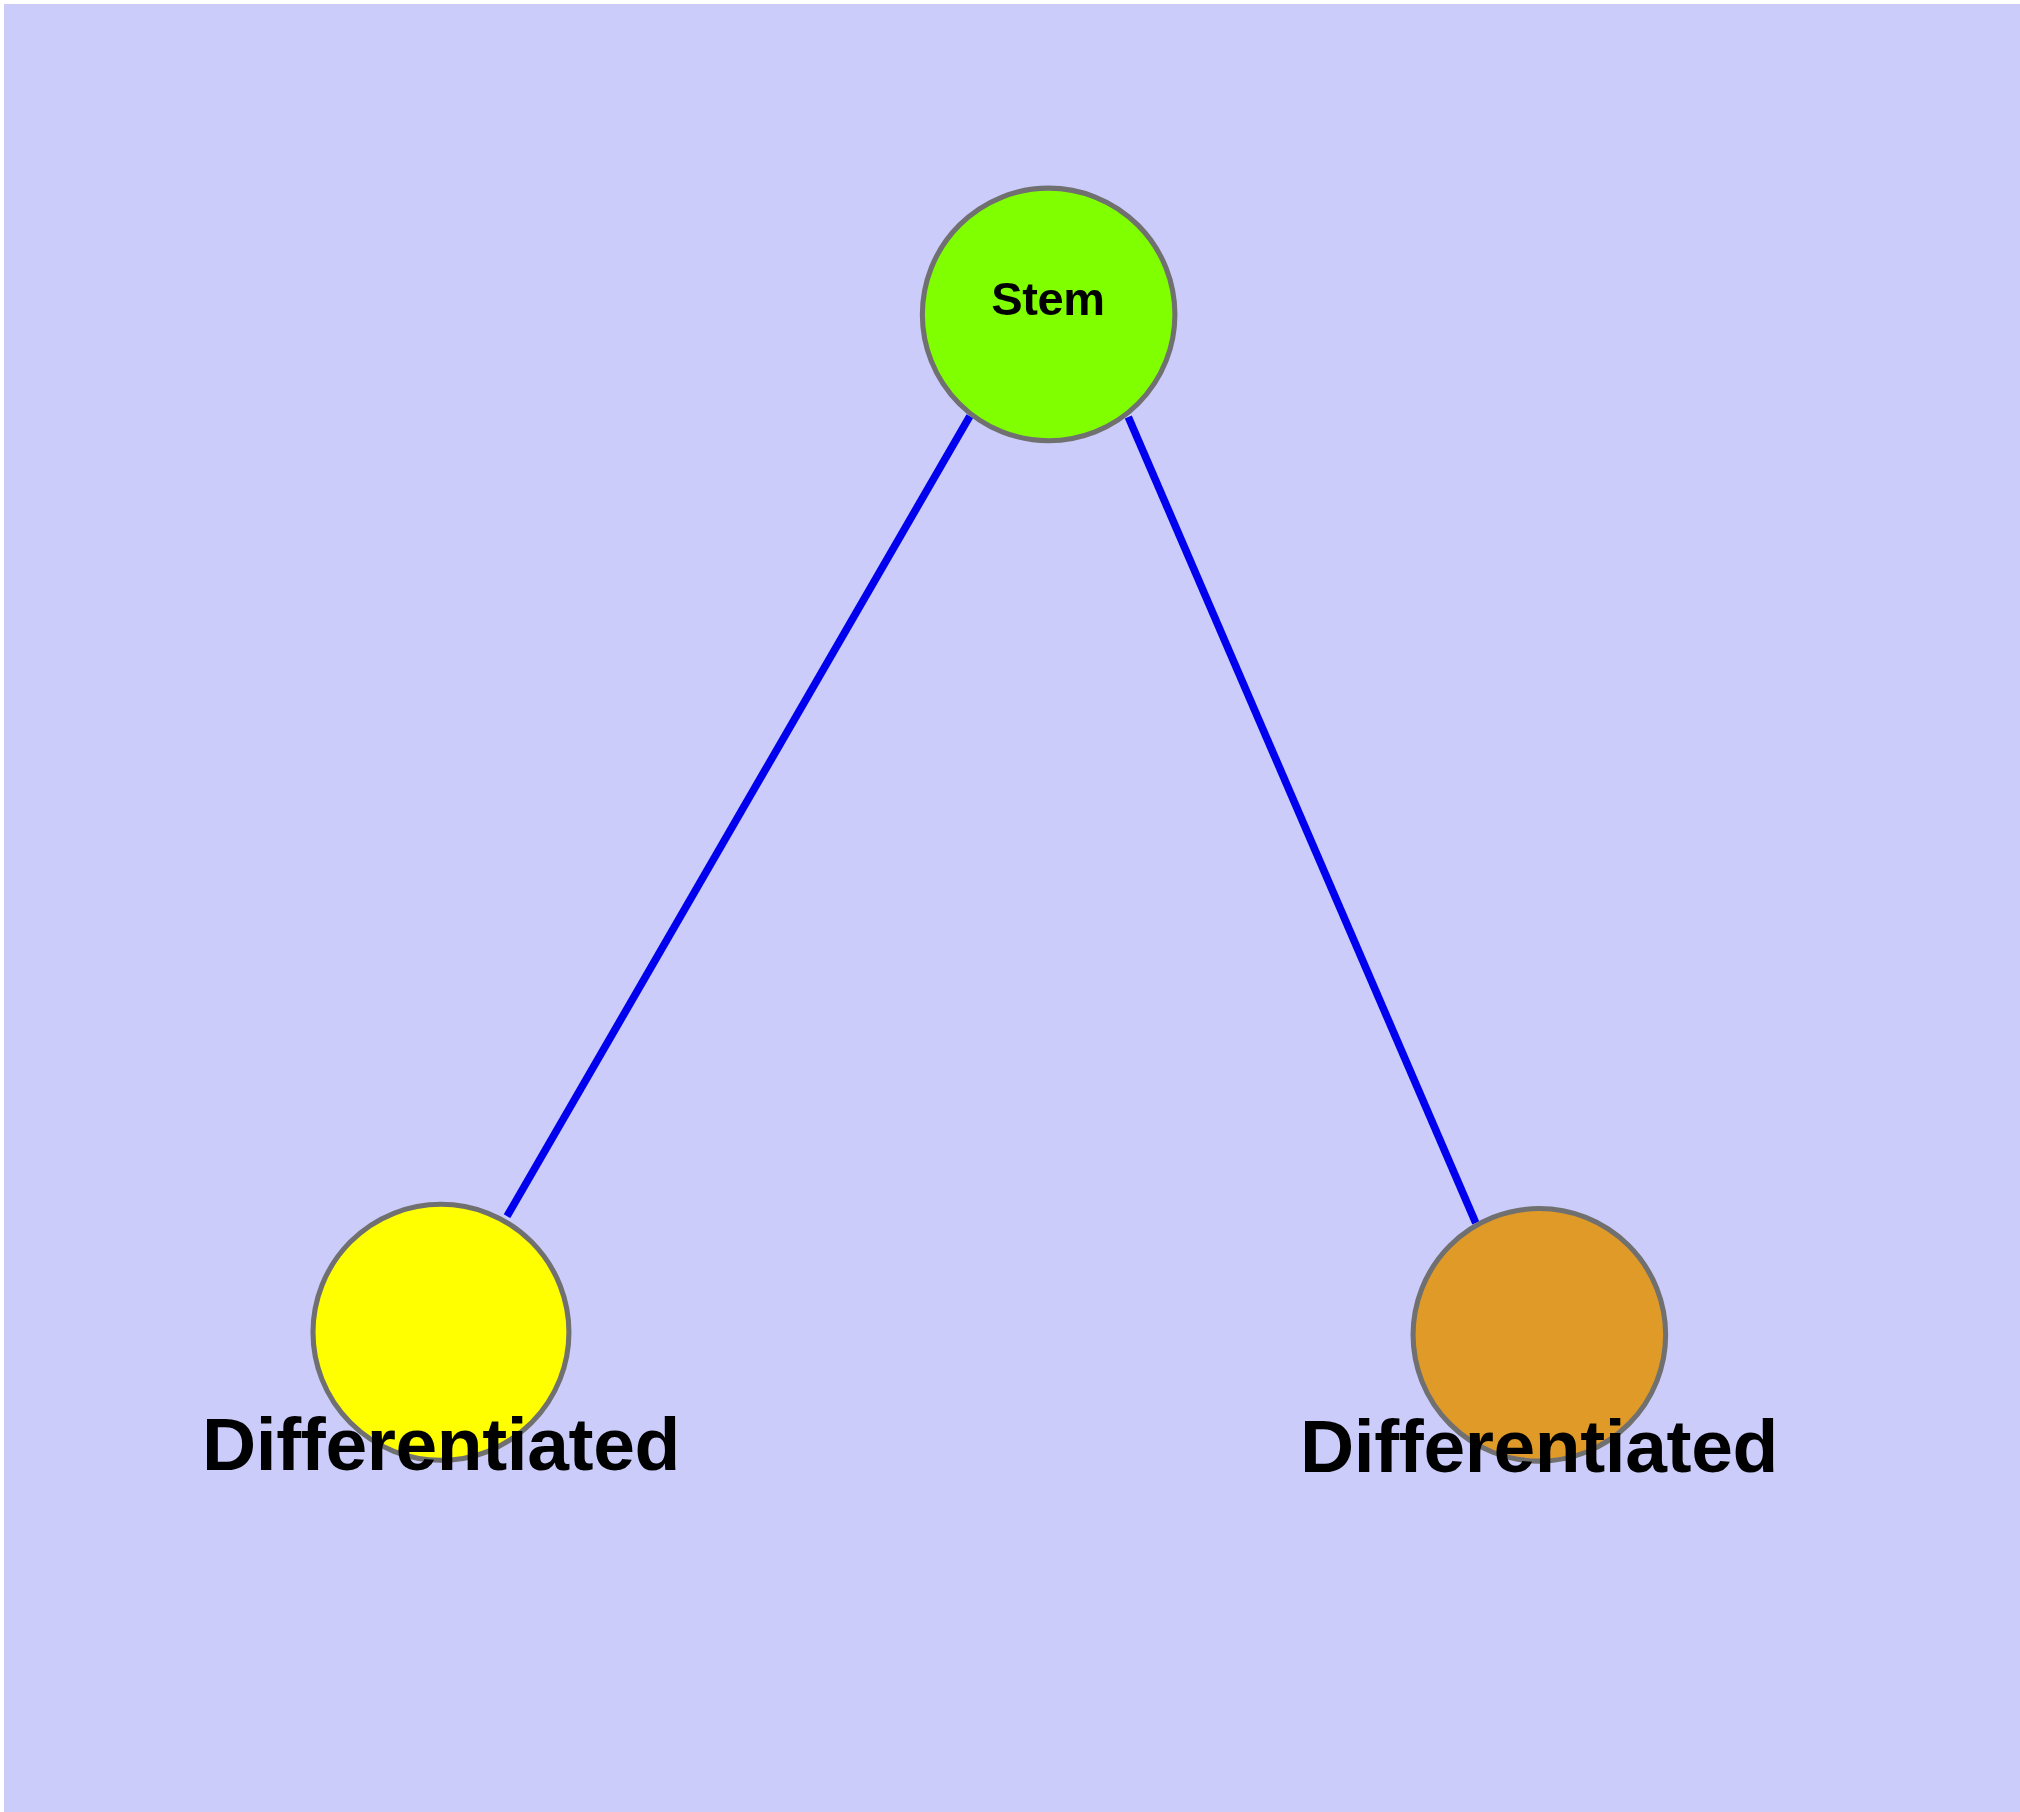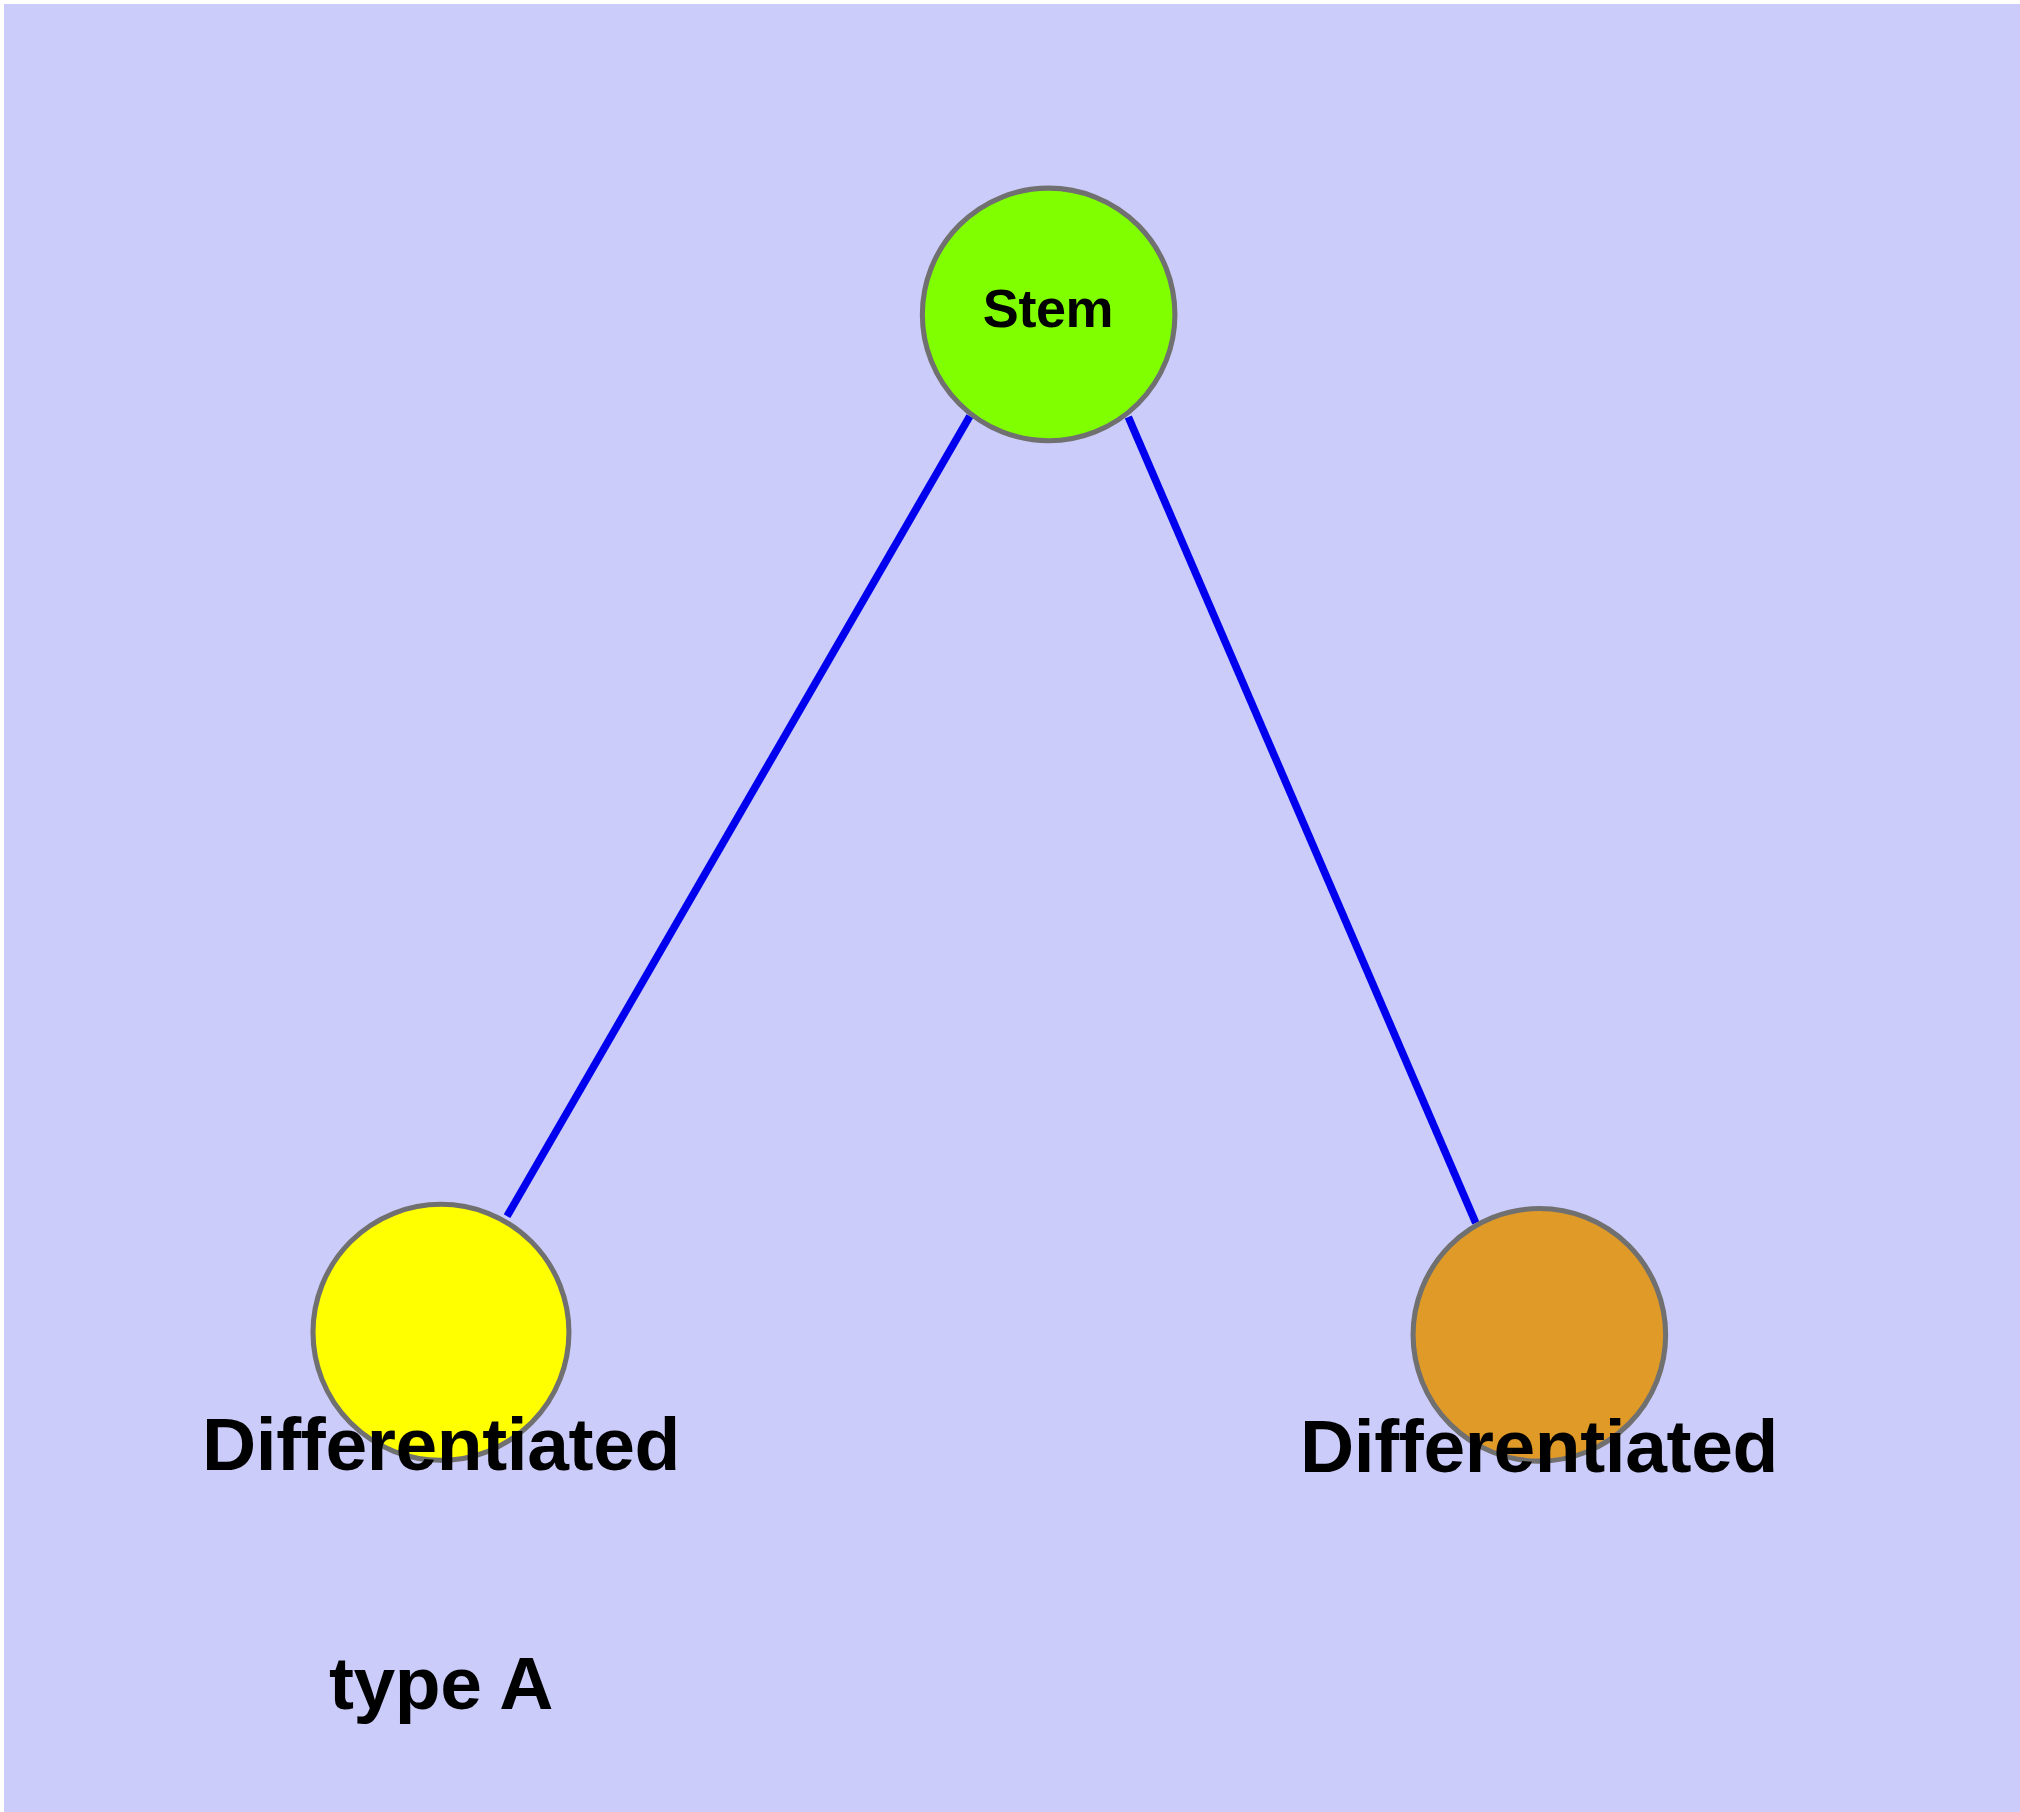--- a/index.html
+++ b/index.html
@@ -35,23 +35,23 @@
     color: #000000;
     font-weight: bold;
     font-family: "Liberation Sans", sans-serif;
     text-align: center;
     white-space: pre;
     line-height: 1.06;
     letter-spacing: -0.4px;
     pointer-events: none;
   }
   #label-stem {
-    font-size: 54px;
+    font-size: 47px;
     left: 709px;
-    top: 280px;
+    top: 274px;
     width: 678px;
   }
   #label-diffA {
     font-size: 75px;
     left: 102px;
     top: 1246px;
     width: 678px;
   }
   #label-diffB {
     font-size: 75px;
@@ -78,21 +78,20 @@
       <circle cx="1237" cy="371" r="149" fill="#80ff00" stroke="#707070" stroke-width="6"></circle>
       <circle cx="520" cy="1572" r="151" fill="#ffff00" stroke="#707070" stroke-width="6"></circle>
       <circle cx="1816" cy="1575" r="149" fill="#e09a28" stroke="#707070" stroke-width="6"></circle>
     </g>
   </svg>
 
   <div class="node-label" id="label-stem">Stem</div>
 
   <div class="node-label" id="label-diffA">
     <div>Differentiated</div>
-    <div>type A</div>
   </div>
 
   <div class="node-label" id="label-diffB">
     <div>Differentiated</div>
   </div>
 
 </div>
 
 
 </body></html>

